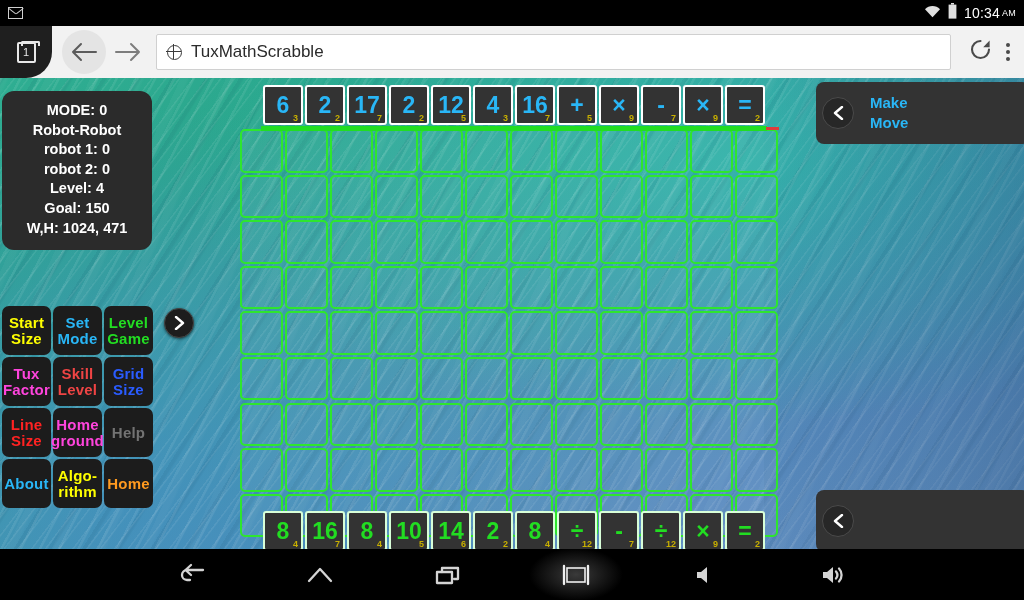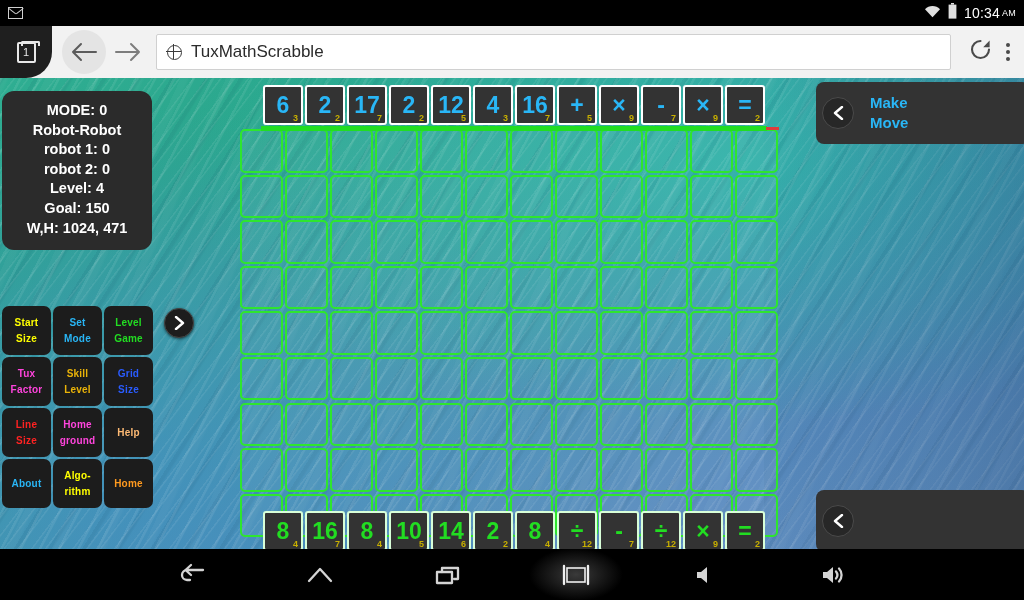--- a/index.html
+++ b/index.html
@@ -96,21 +96,21 @@
     color: #fff; text-align: center; font-weight: bold; font-size: 14.5px; line-height: 19.6px;
   }
   .infopanel div { white-space: nowrap; }
 
   
   .btnpanel { position: absolute; left: 2px; top: 228px; width: 152px; }
   .btnrow { display: flex; gap: 2px; margin-bottom: 2px; }
   .gbtn {
     width: 49px; height: 49px; background: #1c1c1c; border-radius: 7px;
     display: flex; flex-direction: column; align-items: center; justify-content: center;
-    font-weight: bold; font-size: 10px; line-height: 16px; text-align: center;
+    font-weight: bold; font-size: 15px; line-height: 16px; text-align: center;
     letter-spacing: .2px;
   }
   .gbtn span { display: block; }
 
   .panel-arrow {
     position: absolute; left: 164px; top: 230px;
     width: 30px; height: 30px; border-radius: 50%;
     background: #1d1d1d; border: 1px solid #444;
     display: flex; align-items: center; justify-content: center;
     color: #fff; font-size: 16px; font-weight: bold;
@@ -472,39 +472,39 @@
           <div class="gbtn" style="color: rgb(34, 221, 34);">
             <span>Level</span>
             <span>Game</span>
           </div>
         </div>
         <div class="btnrow">
           <div class="gbtn" style="color: rgb(255, 68, 221);">
             <span>Tux</span>
             <span>Factor</span>
           </div>
-          <div class="gbtn" style="color: #eab308;">
+          <div class="gbtn" style="color: #ef4444;">
             <span>Skill</span>
             <span>Level</span>
           </div>
           <div class="gbtn" style="color: rgb(42, 92, 255);">
             <span>Grid</span>
             <span>Size</span>
           </div>
         </div>
         <div class="btnrow">
           <div class="gbtn" style="color: rgb(255, 34, 34);">
             <span>Line</span>
             <span>Size</span>
           </div>
           <div class="gbtn" style="color: rgb(255, 68, 221);">
             <span>Home</span>
             <span>ground</span>
           </div>
-          <div class="gbtn" style="color: #fdba74;">
+          <div class="gbtn" style="color: #737373;">
             <span>Help</span>
           </div>
         </div>
         <div class="btnrow">
           <div class="gbtn" style="color: rgb(41, 182, 246);">
             <span>About</span>
           </div>
           <div class="gbtn" style="color: rgb(255, 255, 0);">
             <span>Algo-</span>
             <span>rithm</span>

